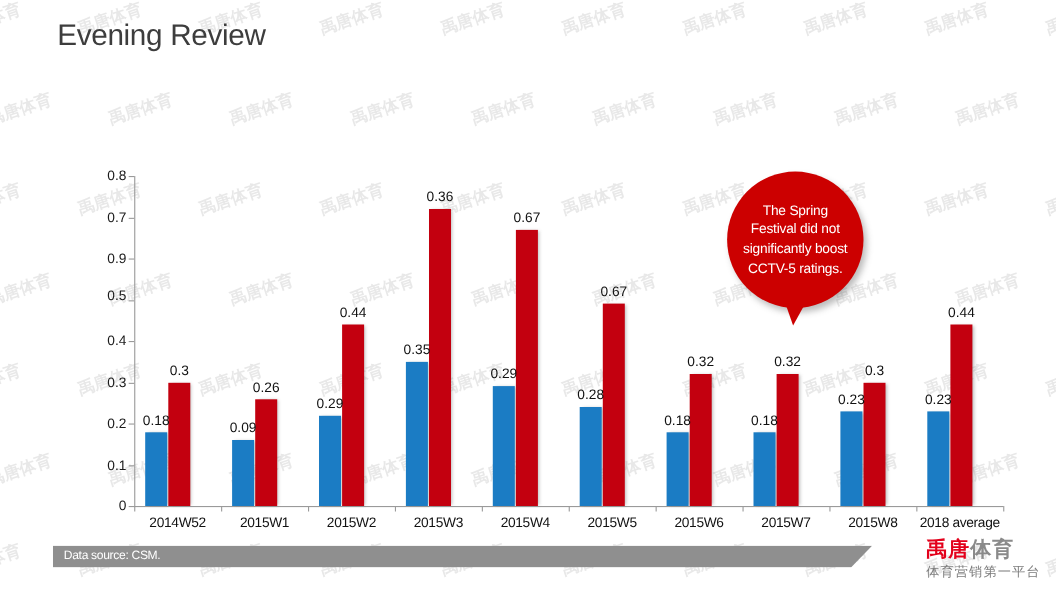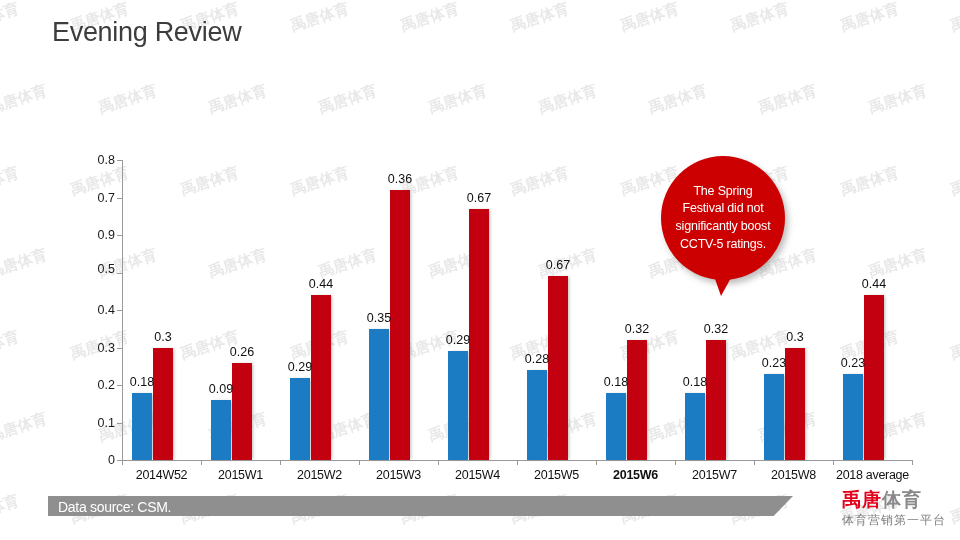--- a/index.html
+++ b/index.html
@@ -187,21 +187,21 @@
   .src-bar {
     position: absolute;
     left: 48px; top: 8px;
     width: 745px; height: 20px;
     background: #8f8f8f;
     clip-path: polygon(0 0, 100% 0, 97.4% 100%, 0 100%);
   }
   .src-text {
     position: absolute;
     left: 58px; top: 11px;
-    font-size: 14px;
+    font-size: 11px;
     color: #ffffff;
     letter-spacing: -0.3px;
   }
   .logo { position: absolute; right: 14px; top: 2px; text-align: left; }
   .logo-main {
     font-family: "DejaVu Sans", sans-serif;
     font-size: 19px; font-weight: bold;
     letter-spacing: 1px;
     line-height: 1.05;
   }
@@ -365,21 +365,21 @@
         <div class="vlabel" style="left: 415px; top: 192px;">0.28</div>
         <div class="vlabel" style="left: 436px; top: 98.25px;">0.67</div>
         <div class="xlabel" style="left: 434.5px;">2015W5</div>
         <div class="xtick-mark" style="left: 395px;"></div>
         <div class="grp" style="left: 474px; width: 79px;">
           <div class="bar daily" style="height: 67.5px;"></div>
           <div class="bar evening" style="height: 120px;"></div>
         </div>
         <div class="vlabel" style="left: 494px; top: 214.5px;">0.18</div>
         <div class="vlabel" style="left: 515px; top: 162px;">0.32</div>
-        <div class="xlabel" style="left: 513.5px; font-weight: bold;">2015W6</div>
+        <div class="xlabel" style="left: 513.5px;">2015W6</div>
         <div class="xtick-mark" style="left: 474px;"></div>
         <div class="grp" style="left: 553px; width: 79px;">
           <div class="bar daily" style="height: 67.5px;"></div>
           <div class="bar evening" style="height: 120px;"></div>
         </div>
         <div class="vlabel" style="left: 573px; top: 214.5px;">0.18</div>
         <div class="vlabel" style="left: 594px; top: 162px;">0.32</div>
         <div class="xlabel" style="left: 592.5px;">2015W7</div>
         <div class="xtick-mark" style="left: 553px;"></div>
         <div class="grp" style="left: 632px; width: 79px;">

